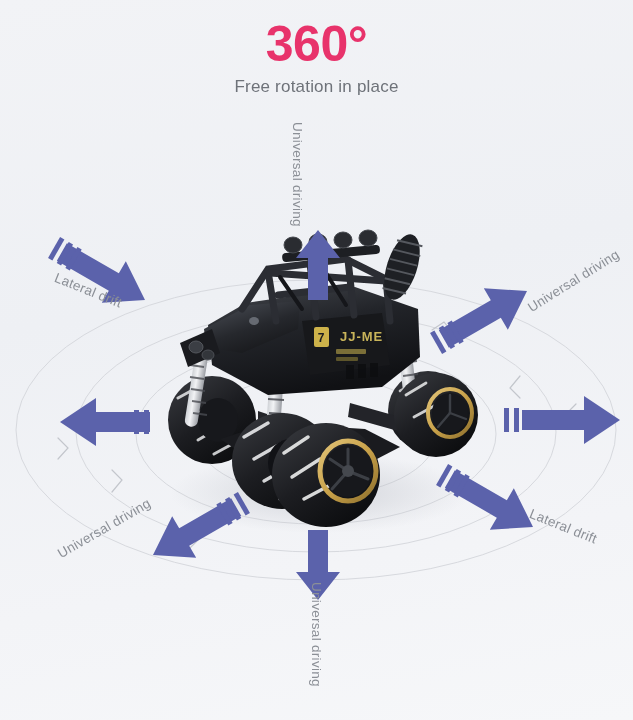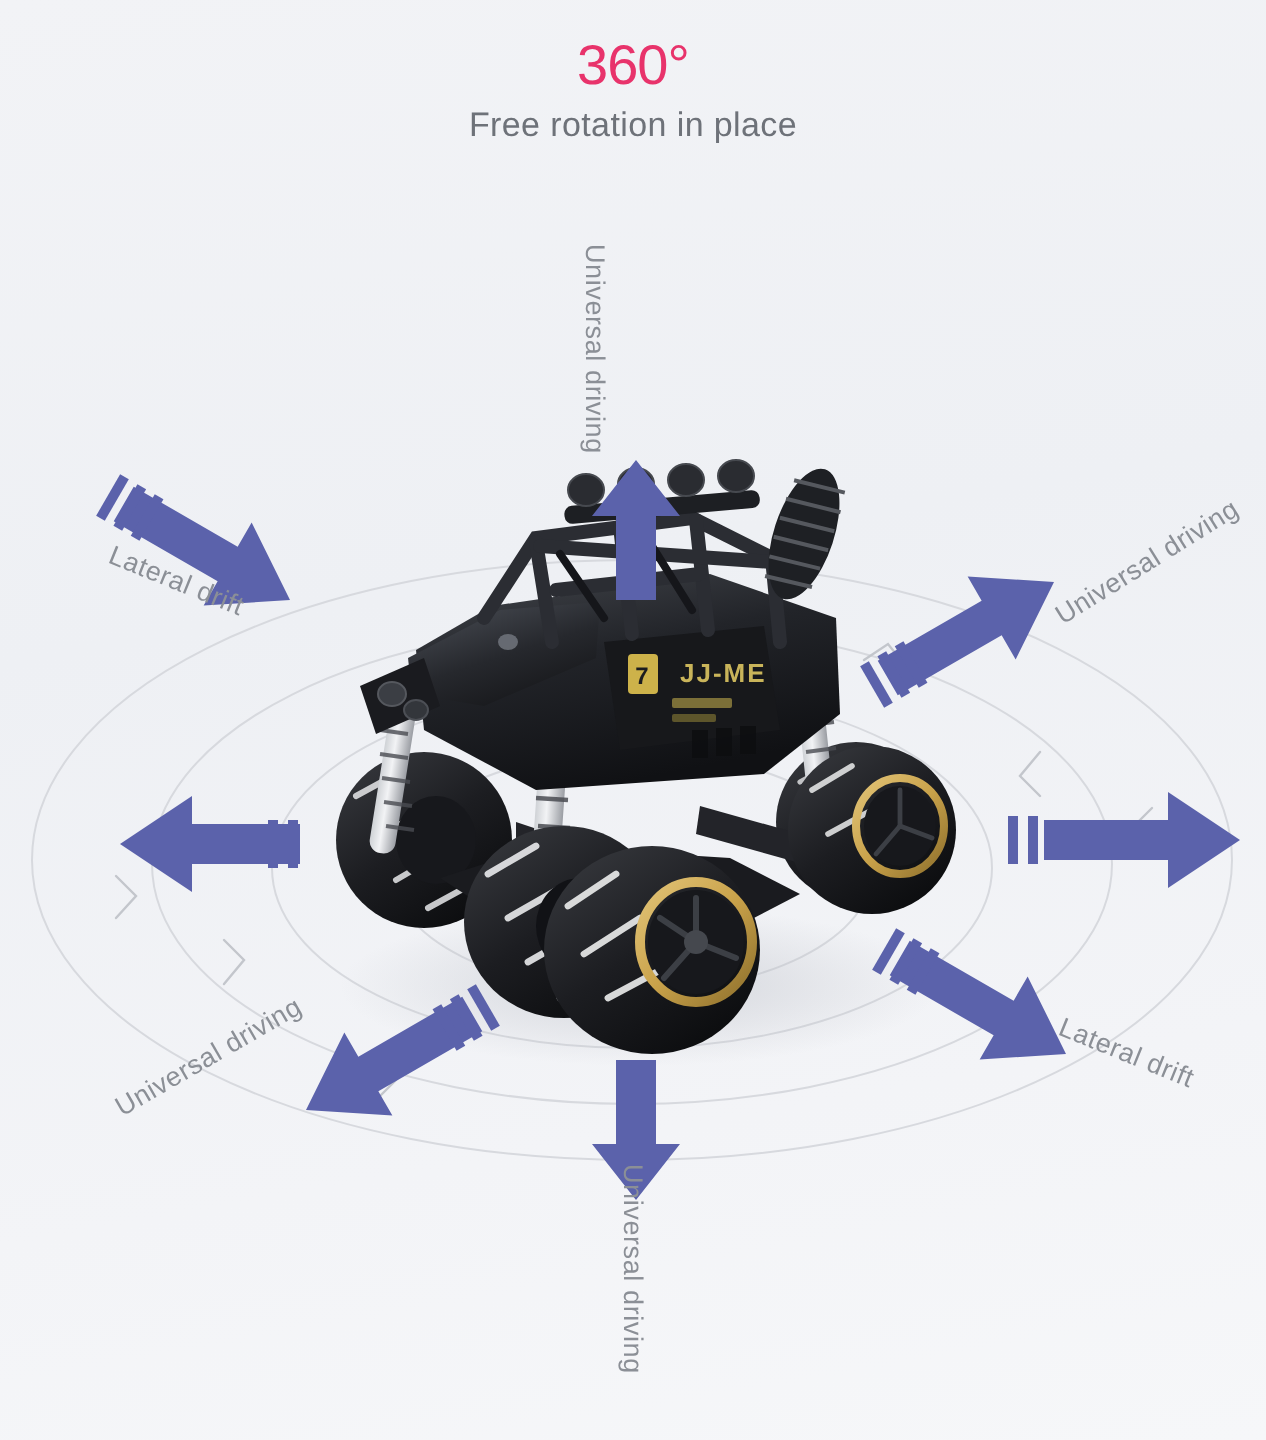--- a/index.html
+++ b/index.html
@@ -25,22 +25,22 @@
   
   .headline {
     position: absolute;
     top: 18px;
     left: 0;
     width: 633px;
     text-align: center;
     z-index: 40;
   }
   .headline .big {
-    font-size: 28px;
-    font-weight: normal;
+    font-size: 50px;
+    font-weight: bold;
     color: #e8336b;
     letter-spacing: -0.5px;
     line-height: 1.05;
   }
   .headline .sub {
     margin-top: 6px;
     font-size: 17px;
     color: #6e7279;
     letter-spacing: 0.2px;
     text-align: center;

